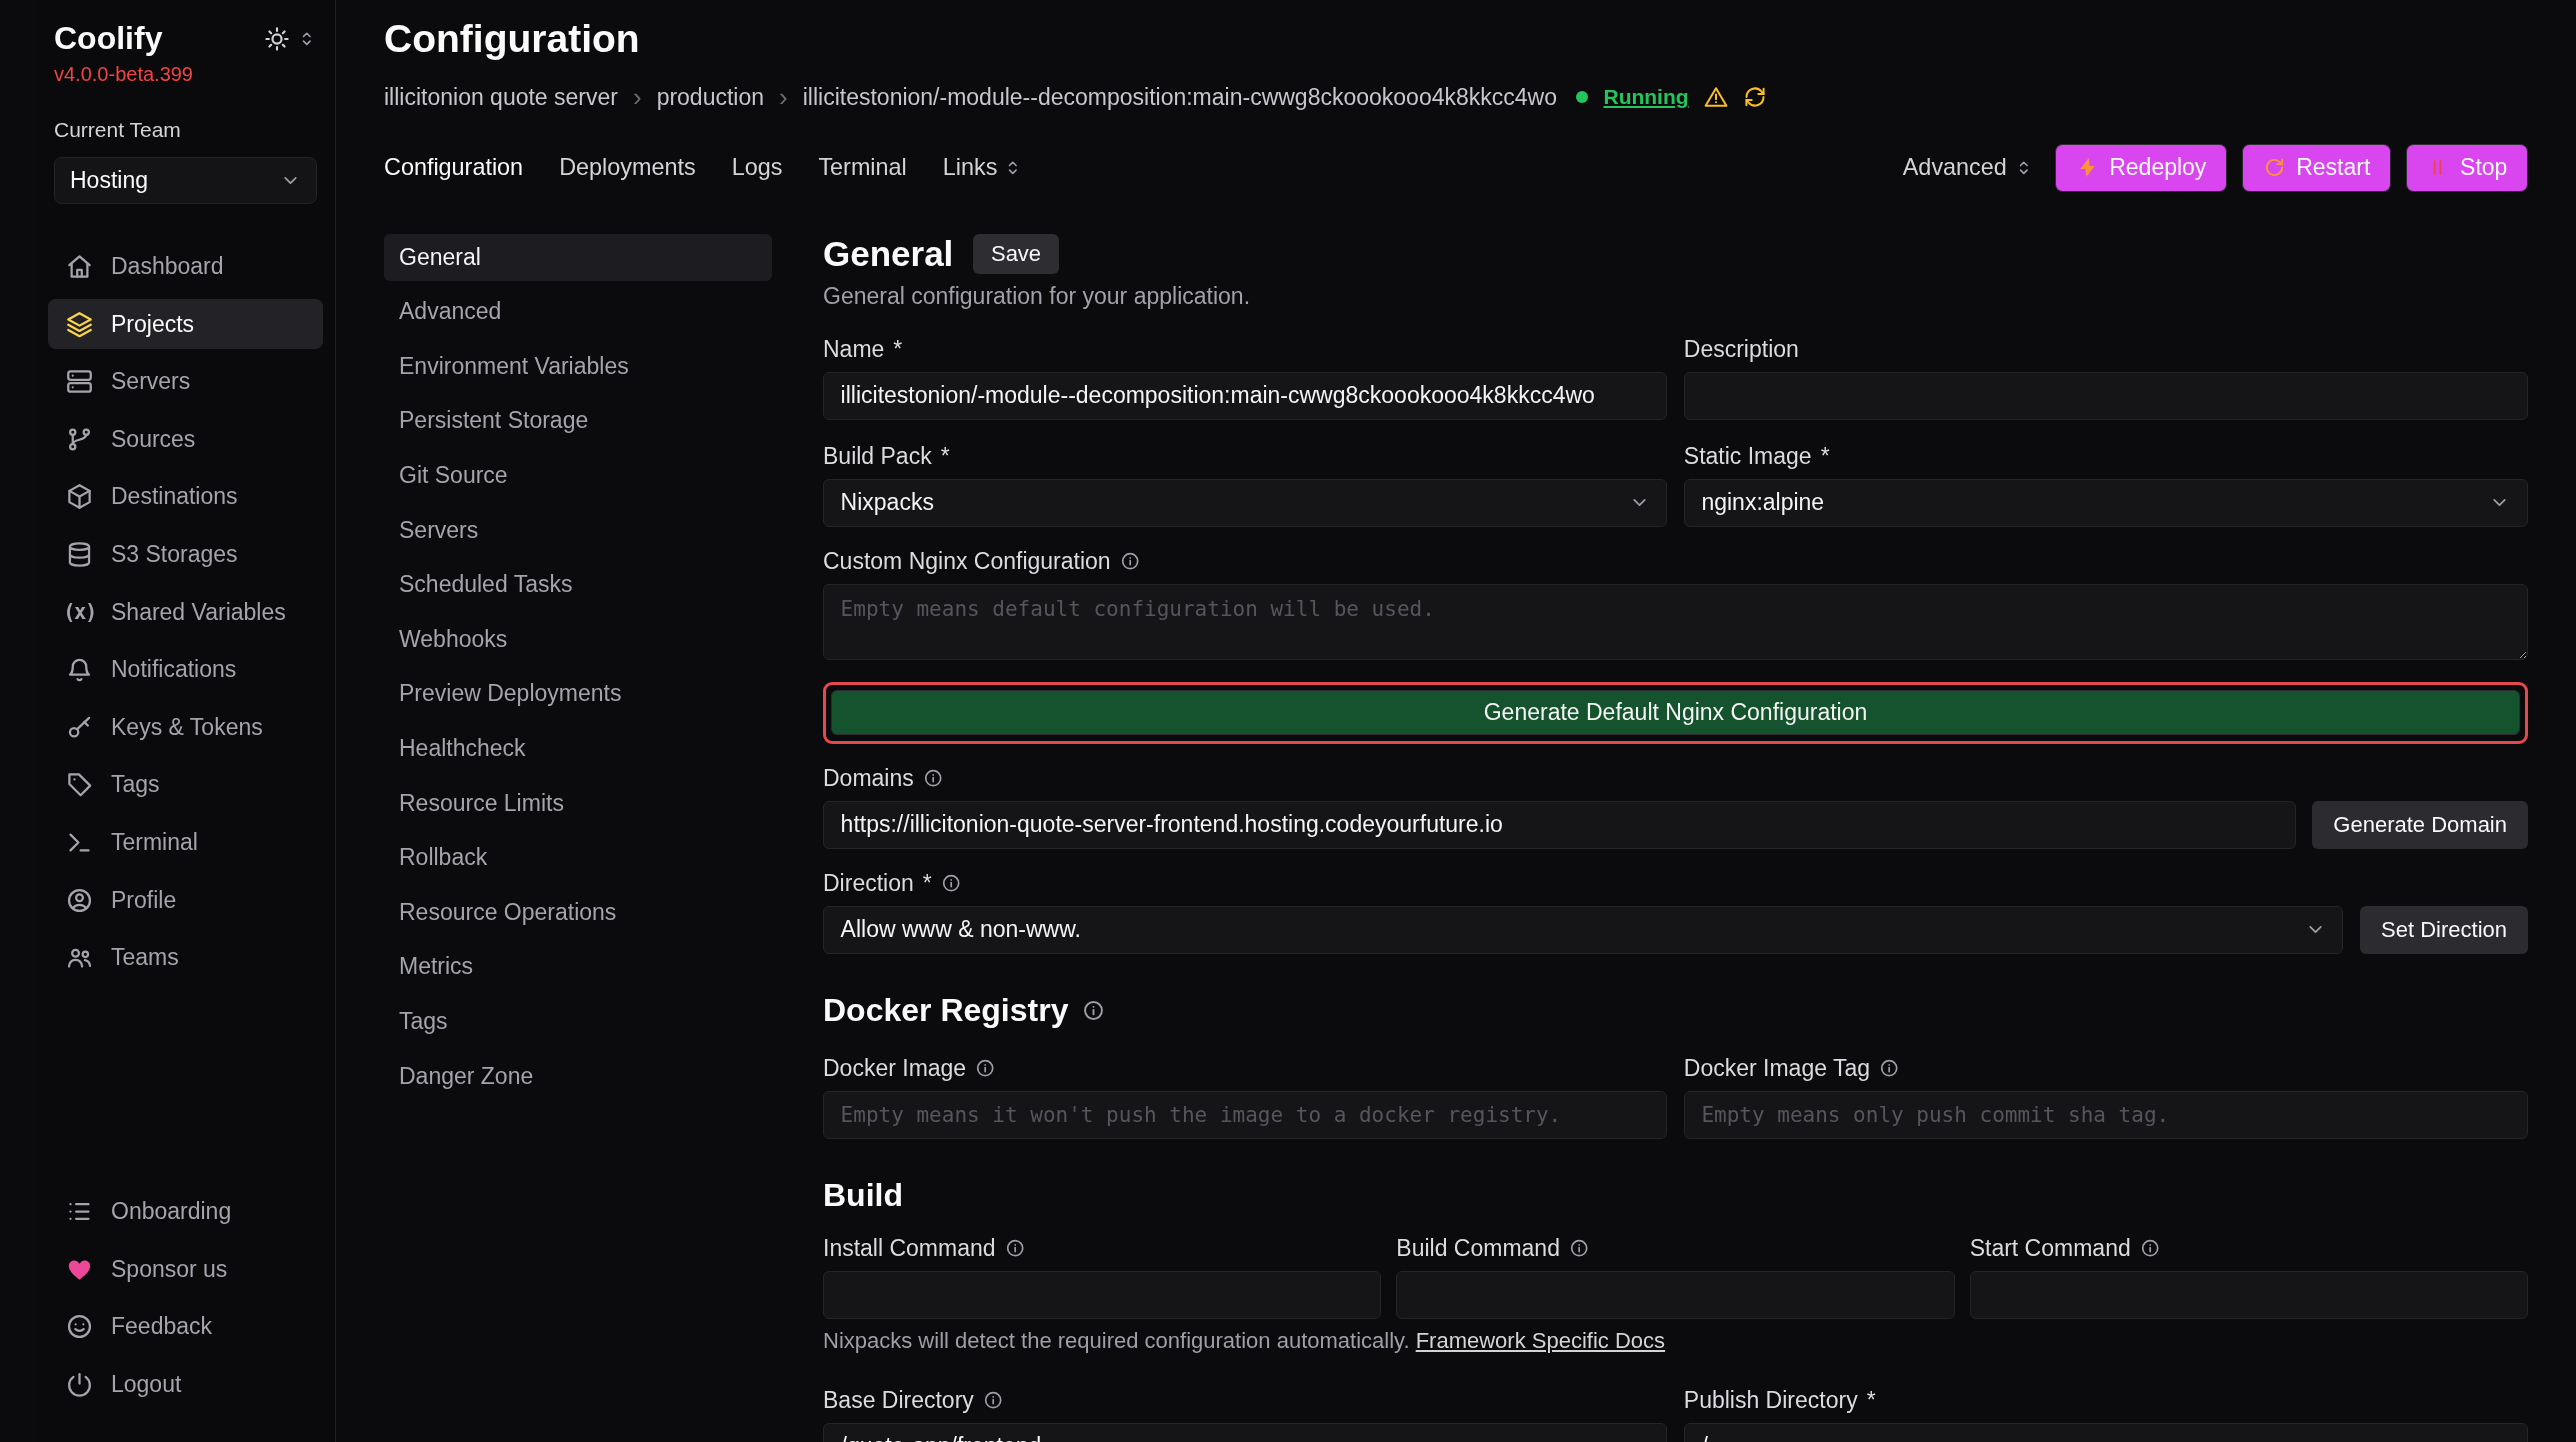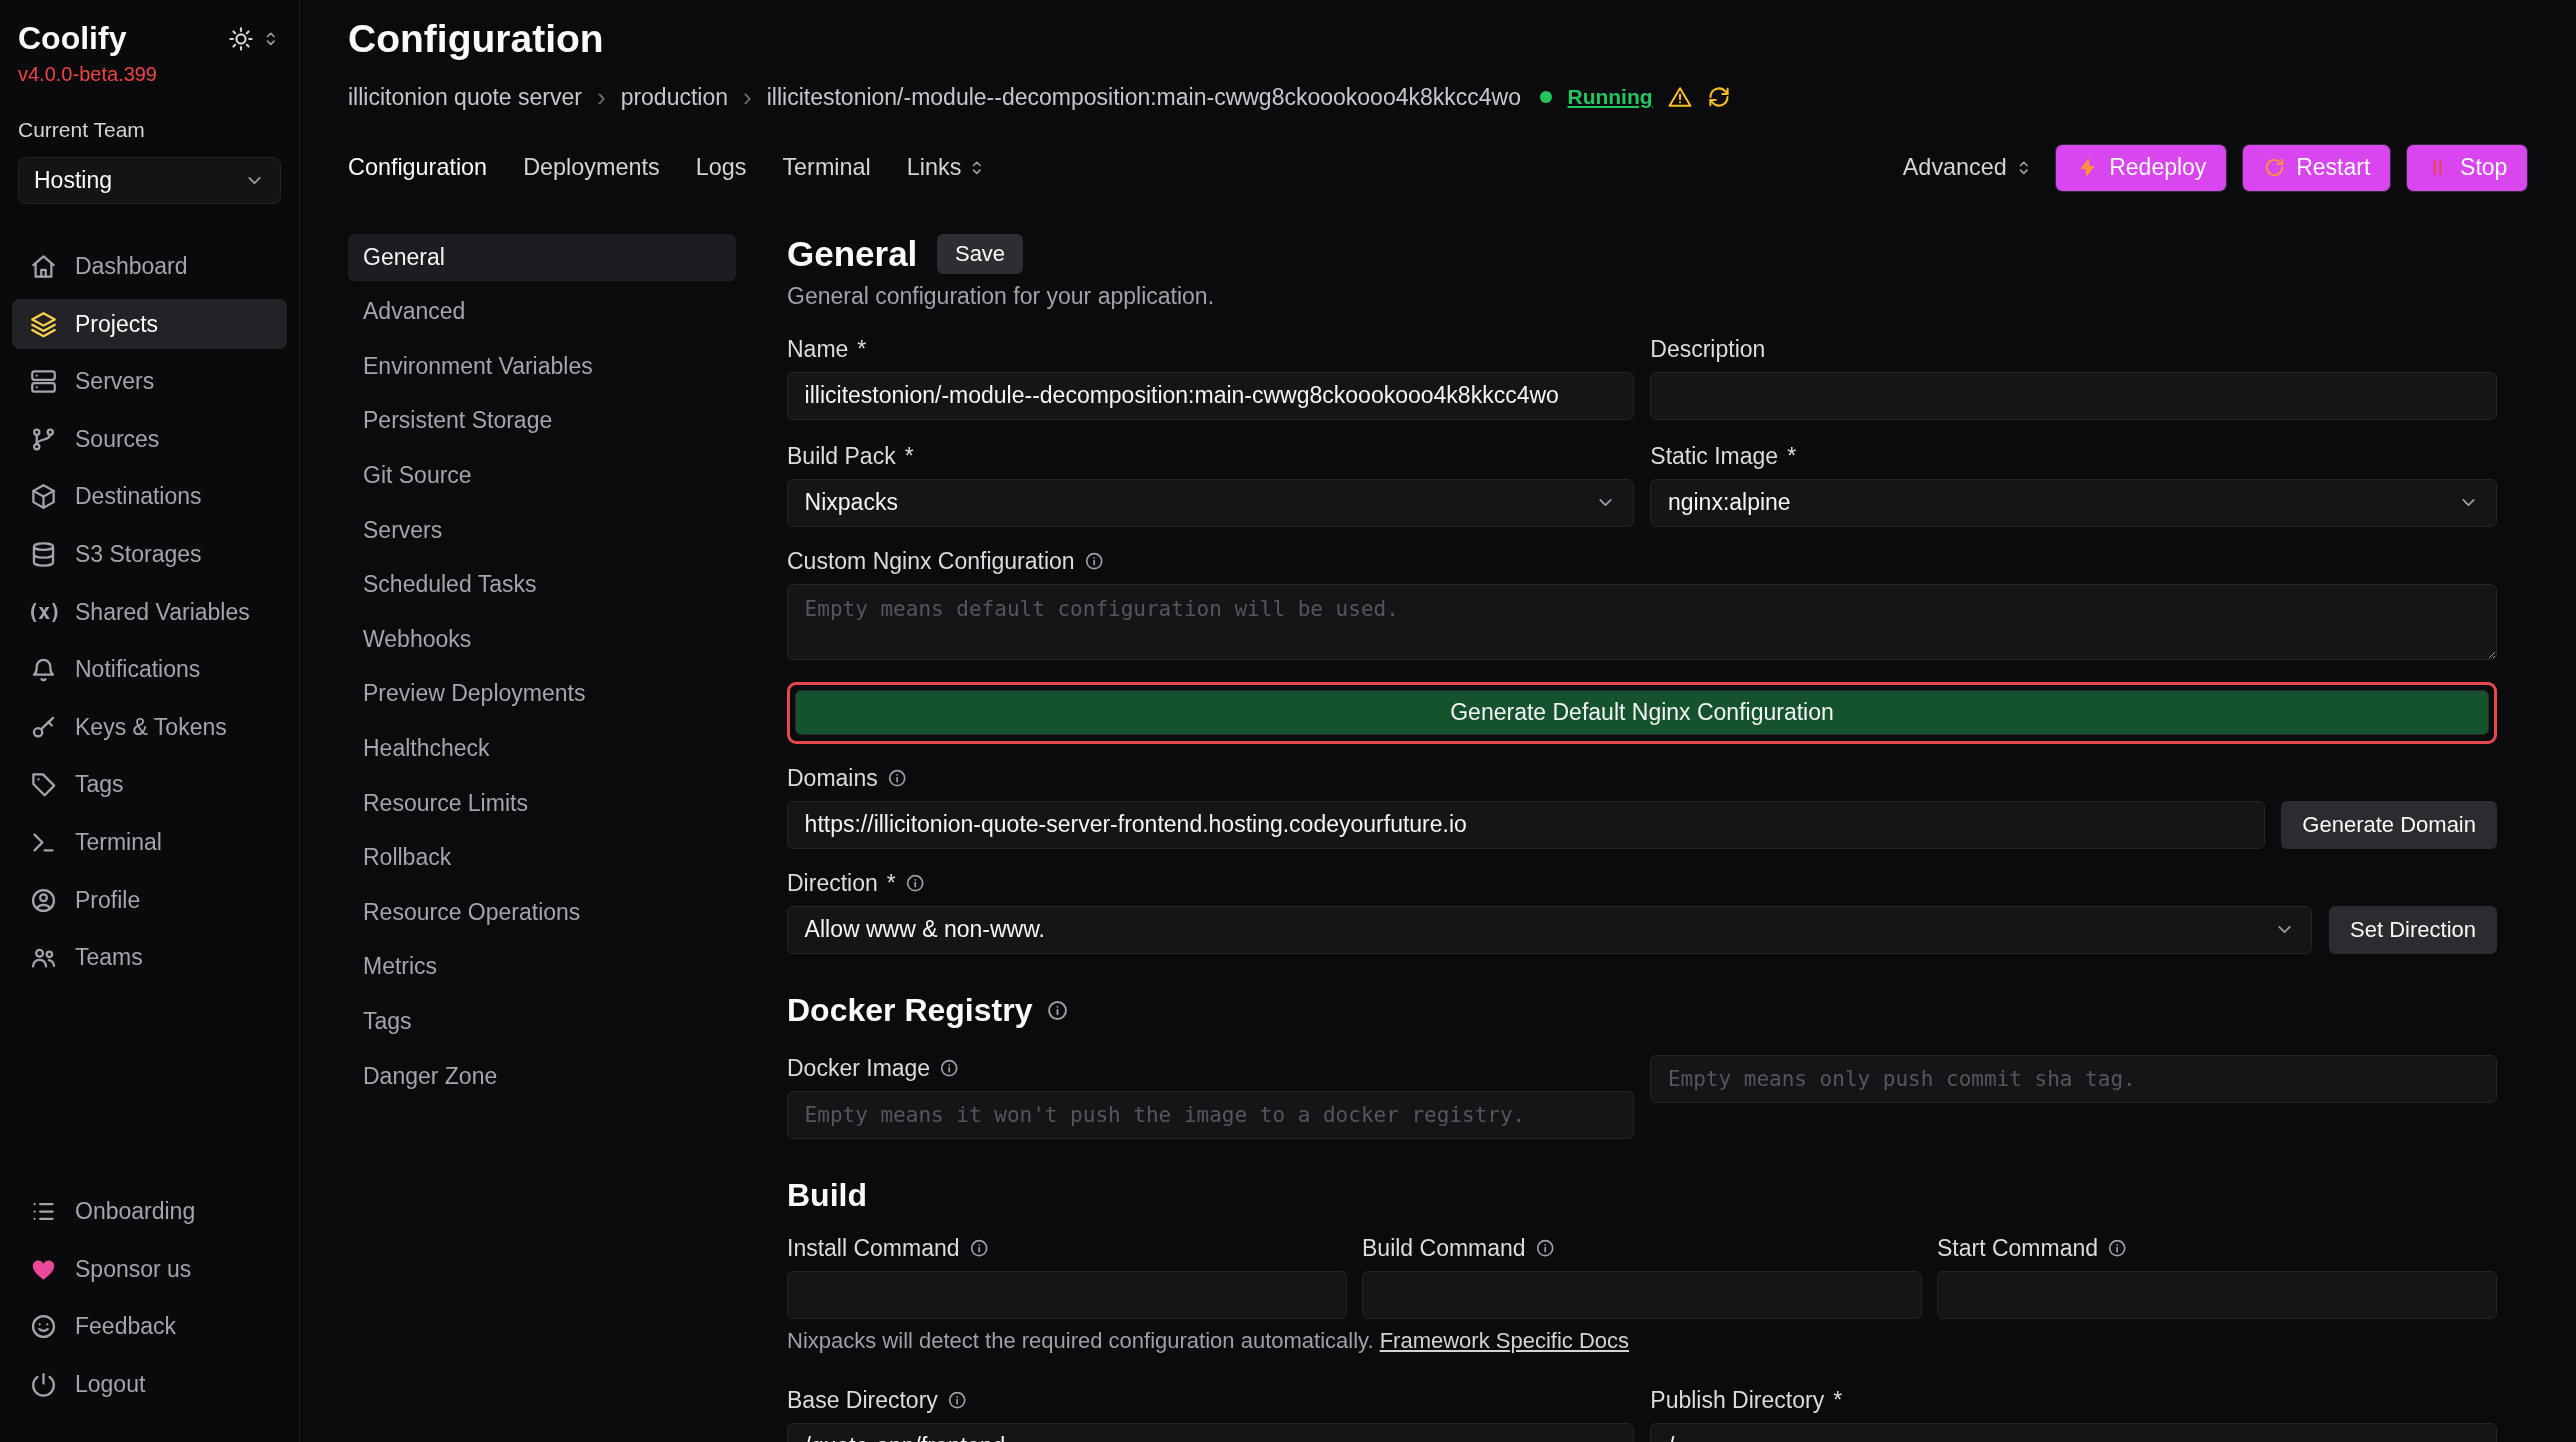--- a/index.html
+++ b/index.html
@@ -8,21 +8,21 @@
     display: flex;
     background: #0b0b0d;
     color: #e4e4e7;
     font-family: "Liberation Sans", sans-serif;
     font-size: 23px;
     overflow: hidden;
   }
   svg { display: block; }
 
   
-  aside { width: 300px; flex: none; border-right: 1.5px solid #1e1e22; display: flex; flex-direction: column; padding-bottom: 26px; background: #0a0a0c; }
+  aside { width: 300px; flex: none; border-right: 1.5px solid #1e1e22; display: flex; flex-direction: column; padding-bottom: 26px; background: #0a0a0c; margin-left: 36px; }
   .side-head { padding: 19.6px 18px 0; }
   .brand-row { display: flex; align-items: flex-start; justify-content: space-between; }
   .brand { font-size: 32px; font-weight: bold; color: #fafafa; }
   .head-icons { display: flex; align-items: center; gap: 7.6px; margin-top: 6px; color: #d4d4d8; }
   .hic-sun { width: 26px; height: 26px; }
   .hic-ud { width: 19.6px; height: 19.6px; color: #9f9fa8; }
   .hic-sun svg, .hic-ud svg { width: 100%; height: 100%; }
   .version { margin-top: 6px; font-size: 20px; color: #ef4444; }
   .team-block { padding: 32px 18px 0; }
   .team-label { font-size: 21px; color: #d4d4d8; }
@@ -528,20 +528,30 @@
                 <svg viewBox="0 0 24 24" fill="none" stroke="currentColor" stroke-width="2" stroke-linecap="round" stroke-linejoin="round">
                   <circle cx="12" cy="12" r="8.8"></circle>
                   <path d="M12 8.2h.01"></path>
                   <path d="M12 11.4V16"></path>
                 </svg>
               </span>
           </div>
           <input class="inp" placeholder="Empty means it won't push the image to a docker registry." style="">
         </div>
         <div>
+          <div class="field-label">
+            <span>Docker Image Tag</span>
+            <span class="info">
+                <svg viewBox="0 0 24 24" fill="none" stroke="currentColor" stroke-width="2" stroke-linecap="round" stroke-linejoin="round">
+                  <circle cx="12" cy="12" r="8.8"></circle>
+                  <path d="M12 8.2h.01"></path>
+                  <path d="M12 11.4V16"></path>
+                </svg>
+              </span>
+          </div>
           <input class="inp" placeholder="Empty means only push commit sha tag." style="">
         </div>
       </div>
 
       <h2 class="section-title">
         <span>Build</span>
       </h2>
       <div class="grid3">
         <div>
           <div class="field-label">

